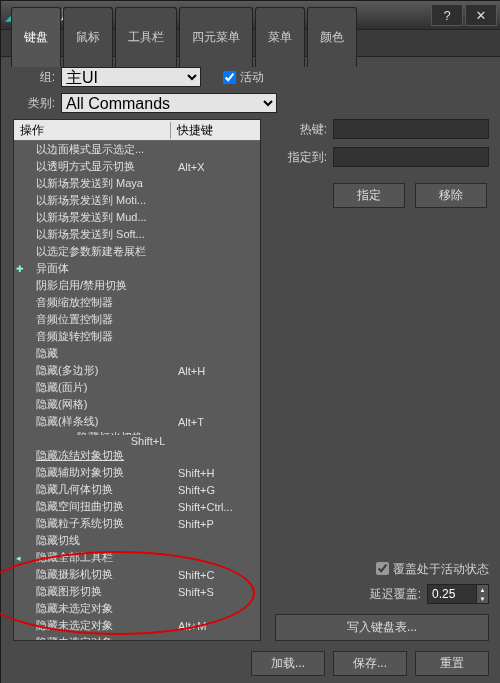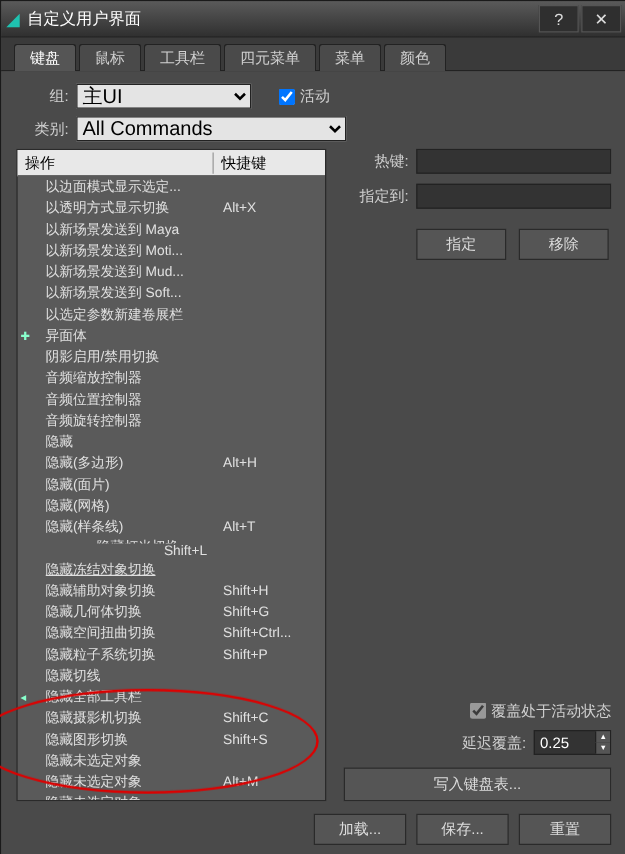--- a/index.html
+++ b/index.html
@@ -2,21 +2,21 @@
 <html><head>
 <meta charset="utf-8">
 <style>
   html,body{margin:0;padding:0;font-family:"Microsoft YaHei","SimSun",sans-serif;font-size:12px;background:#3a3a3a;color:#d0d0d0}
   .window{width:500px;height:683px;background:#4a4a4a;border:1px solid #1a1a1a;box-shadow:0 0 6px #000;position:relative;display:flex;flex-direction:column}
   .titlebar{height:28px;background:linear-gradient(#5a5a5a,#303030);display:flex;align-items:center;padding:0 4px;color:#fff;font-size:13px}
   .logo{font-size:14px;color:#1fc2b0;margin-right:6px}
   .title{flex:1}
   .tbtn{width:30px;height:20px;background:#2f2f2f;border:1px solid #555;color:#ddd;display:flex;align-items:center;justify-content:center;margin-left:2px;font-size:13px;cursor:default}
   .tabs{height:26px;display:flex;align-items:flex-end;background:#3a3a3a;padding-left:10px;border-top:1px solid #222;border-bottom:1px solid #222}
-  .tab{padding:2px 12px;background:#4a4a4a;border:1px solid #222;border-bottom:none;margin-right:2px;color:#d0d0d0;cursor:default;border-radius:3px 3px 0 0;position:relative;top:1px}
+  .tab{padding:21px 12px;background:#4a4a4a;border:1px solid #222;border-bottom:none;margin-right:2px;color:#d0d0d0;cursor:default;border-radius:3px 3px 0 0;position:relative;top:11px}
   .tab.active{background:#555;color:#fff}
   .content{flex:1;display:flex;flex-direction:column;padding:10px 12px 8px 12px;background:#4a4a4a;overflow:hidden}
   .row{display:flex;align-items:center;margin-bottom:6px}
   .lbl{width:42px;text-align:right;margin-right:6px}
   select{background:#e4e4e4;border:1px solid #222;font-size:16px;height:20px}
   .chk{margin-left:18px;display:flex;align-items:center}
   .chk input{margin-right:4px}
   .main{flex:1;display:flex;gap:14px;overflow:hidden}
   .left{width:246px;display:flex;flex-direction:column;border:1px solid #2a2a2a}
   .thead{display:flex;background:#e8e8e8;color:#000;height:20px;align-items:center;border-bottom:1px solid #666}

